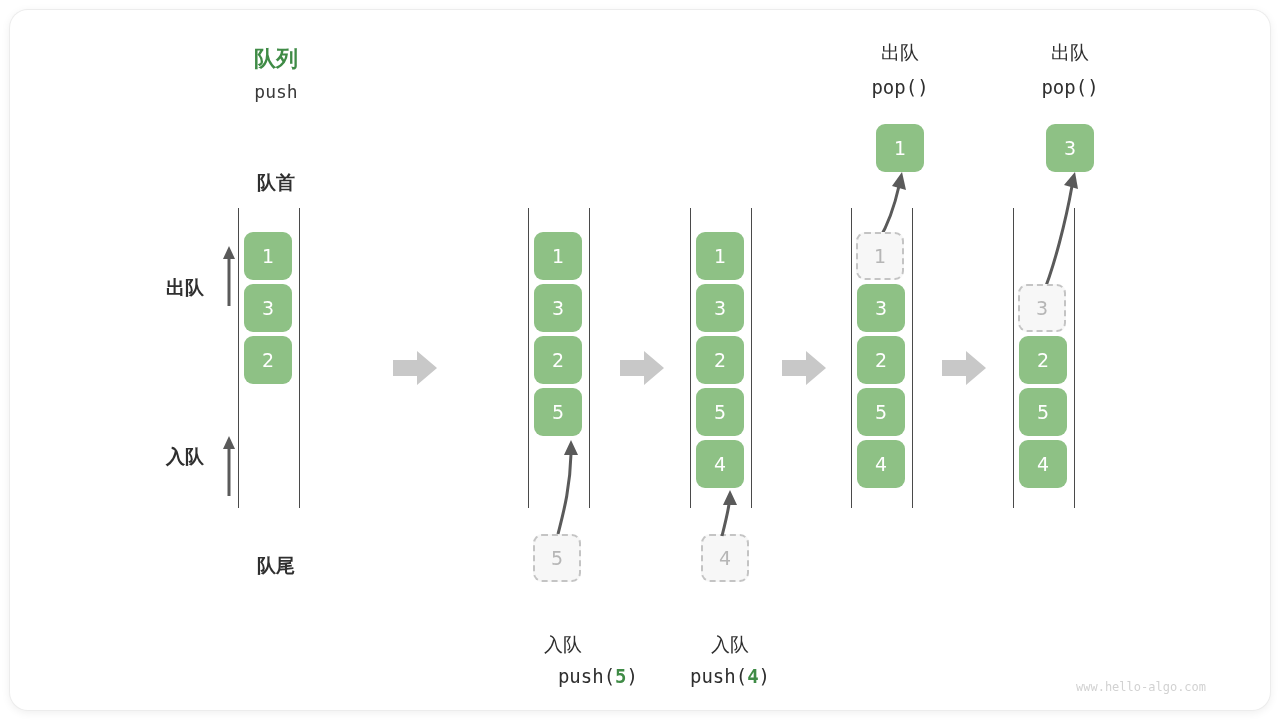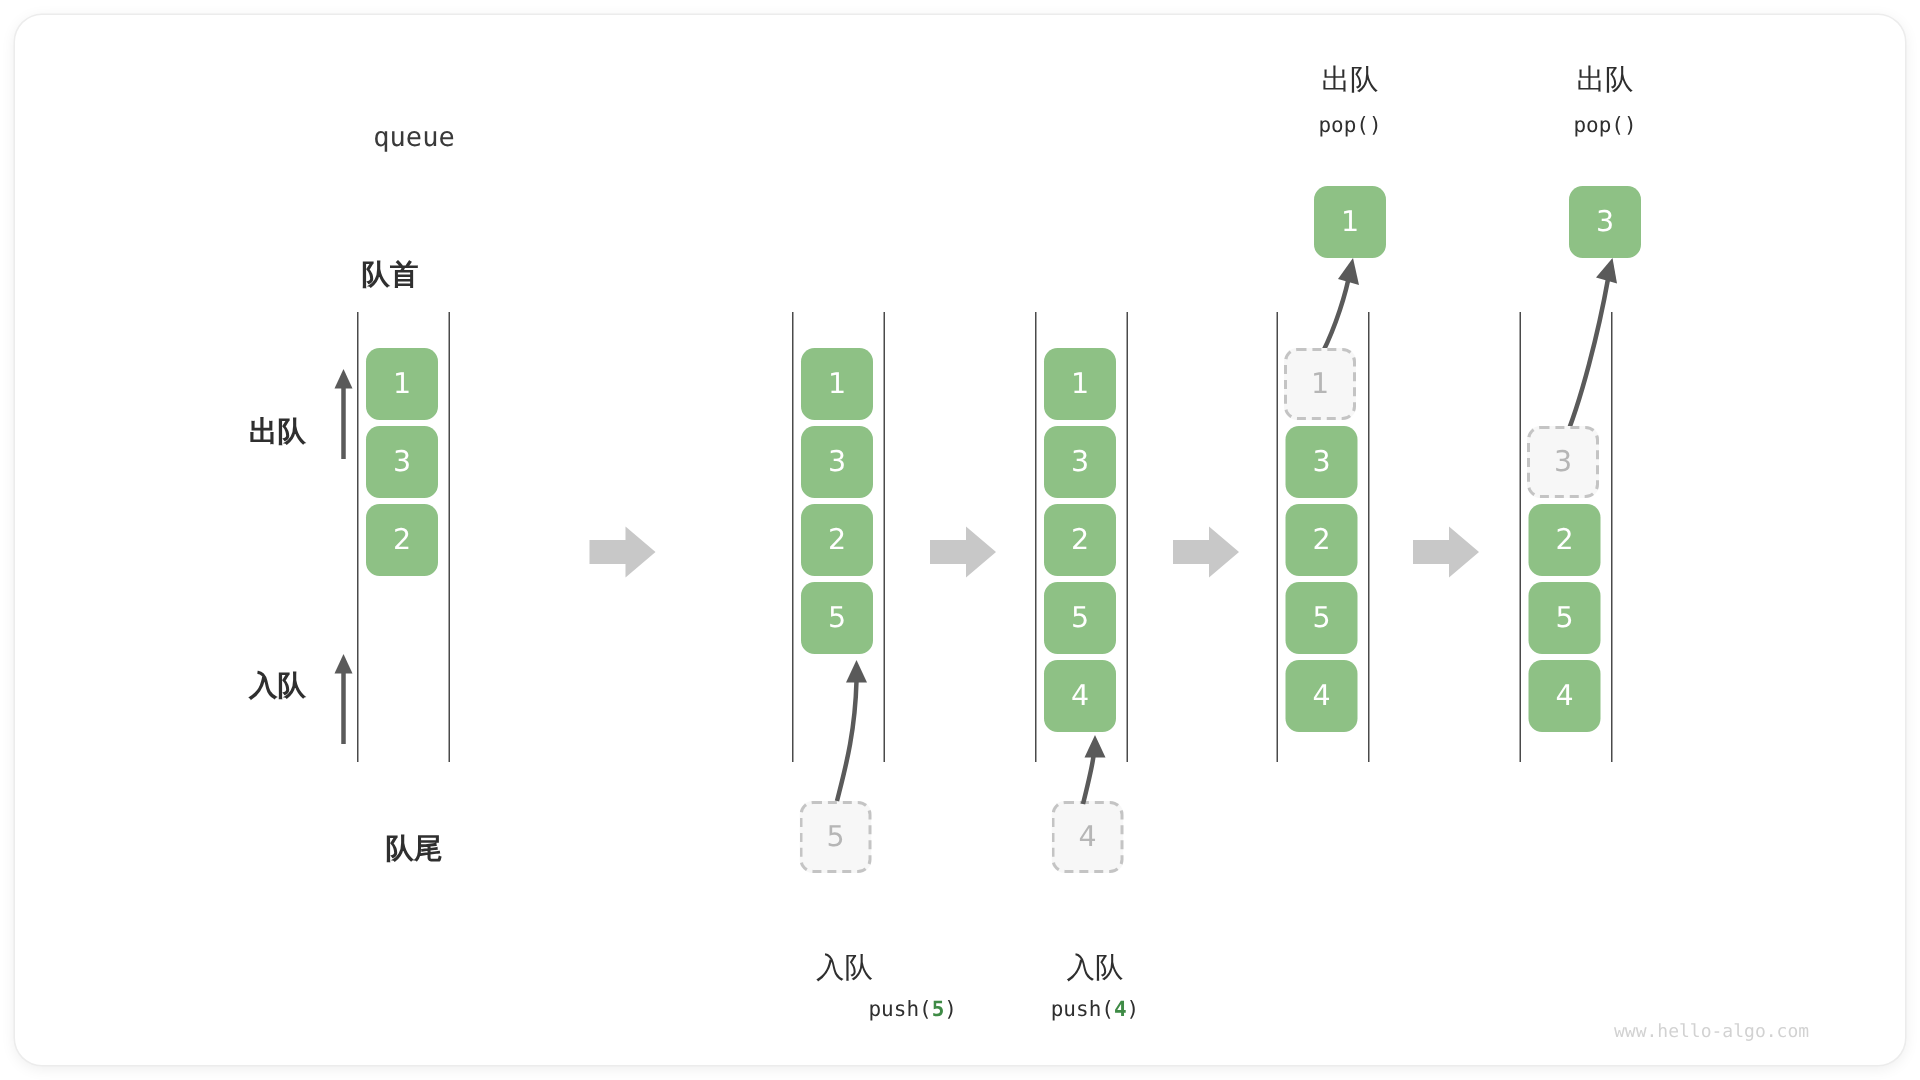--- a/index.html
+++ b/index.html
@@ -48,21 +48,21 @@
     white-space: nowrap;
   }
   .op-cn {
     font-size: 19px;
     color: #2f2f2f;
     text-align: center;
     white-space: nowrap;
   }
   .op-code {
     font-family: "DejaVu Sans Mono", "Liberation Mono", monospace;
-    font-size: 14px;
+    font-size: 19px;
     color: #2f2f2f;
     text-align: center;
     white-space: nowrap;
   }
   .op-code .num { color: #3f8b46; font-weight: bold; }
   .watermark {
     font-family: "DejaVu Sans Mono", "Liberation Mono", monospace;
     font-size: 12px;
     color: #d2d2d2;
     white-space: nowrap;
@@ -99,23 +99,24 @@
   
   .step-arrow { width: 44px; height: 34px; }
 
   svg { overflow: visible; display: block; }
 </style>
 </head>
 <body>
 
 <div id="canvas">
 
-  <div class="abs title-en" style="left:196px; top:71px; width:140px;">queue</div>
-
-  <div class="abs label-cn-bold" style="left:180px; top:160px; width:140px;">队首</div>
+  <div class="abs title-cn" style="left:196px; top:34px; width:140px;">队列</div>
+  <div class="abs title-en" style="left:196px; top:71px; width:140px;">push</div>
+
+  <div class="abs label-cn-bold" style="left:196px; top:160px; width:140px;">队首</div>
   <div class="abs label-cn-bold" style="left:196px; top:543px; width:140px;">队尾</div>
 
   <div class="abs label-cn-bold" style="left:135px; top:265px; width:80px;">出队</div>
   <svg class="abs" style="left:208px; top:234px;" width="22" height="64">
     <line x1="11" y1="62" x2="11" y2="12" stroke="#5a5a5a" stroke-width="3"></line>
     <polygon points="11,2 5,15 17,15" fill="#5a5a5a"></polygon>
   </svg>
 
   <div class="abs label-cn-bold" style="left:135px; top:434px; width:80px;">入队</div>
   <svg class="abs" style="left:208px; top:424px;" width="22" height="64">

